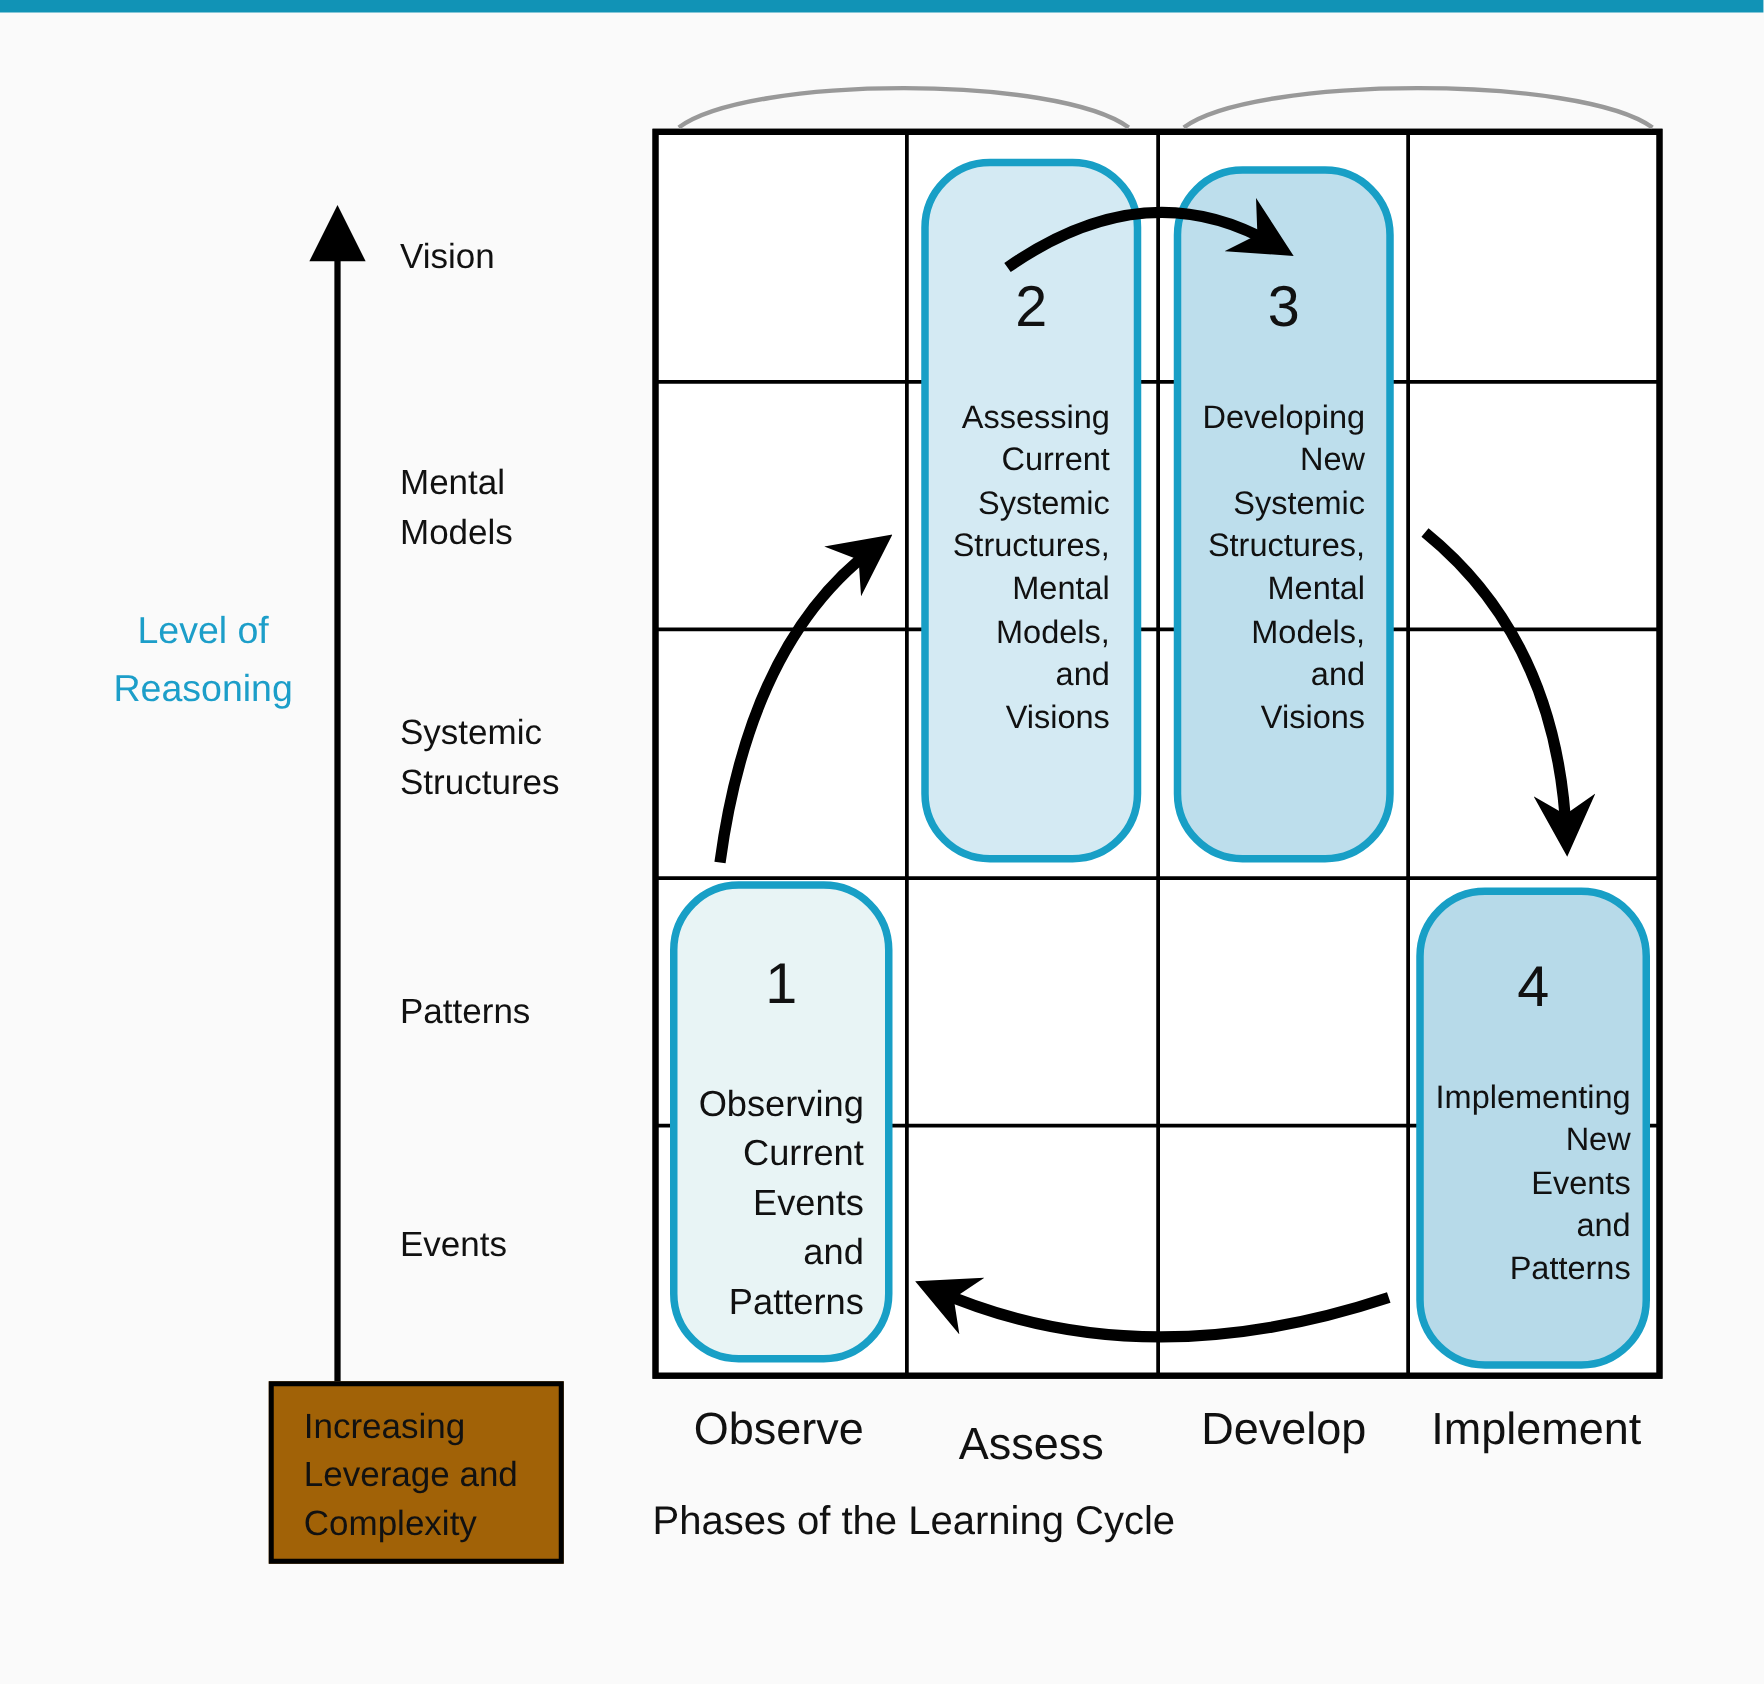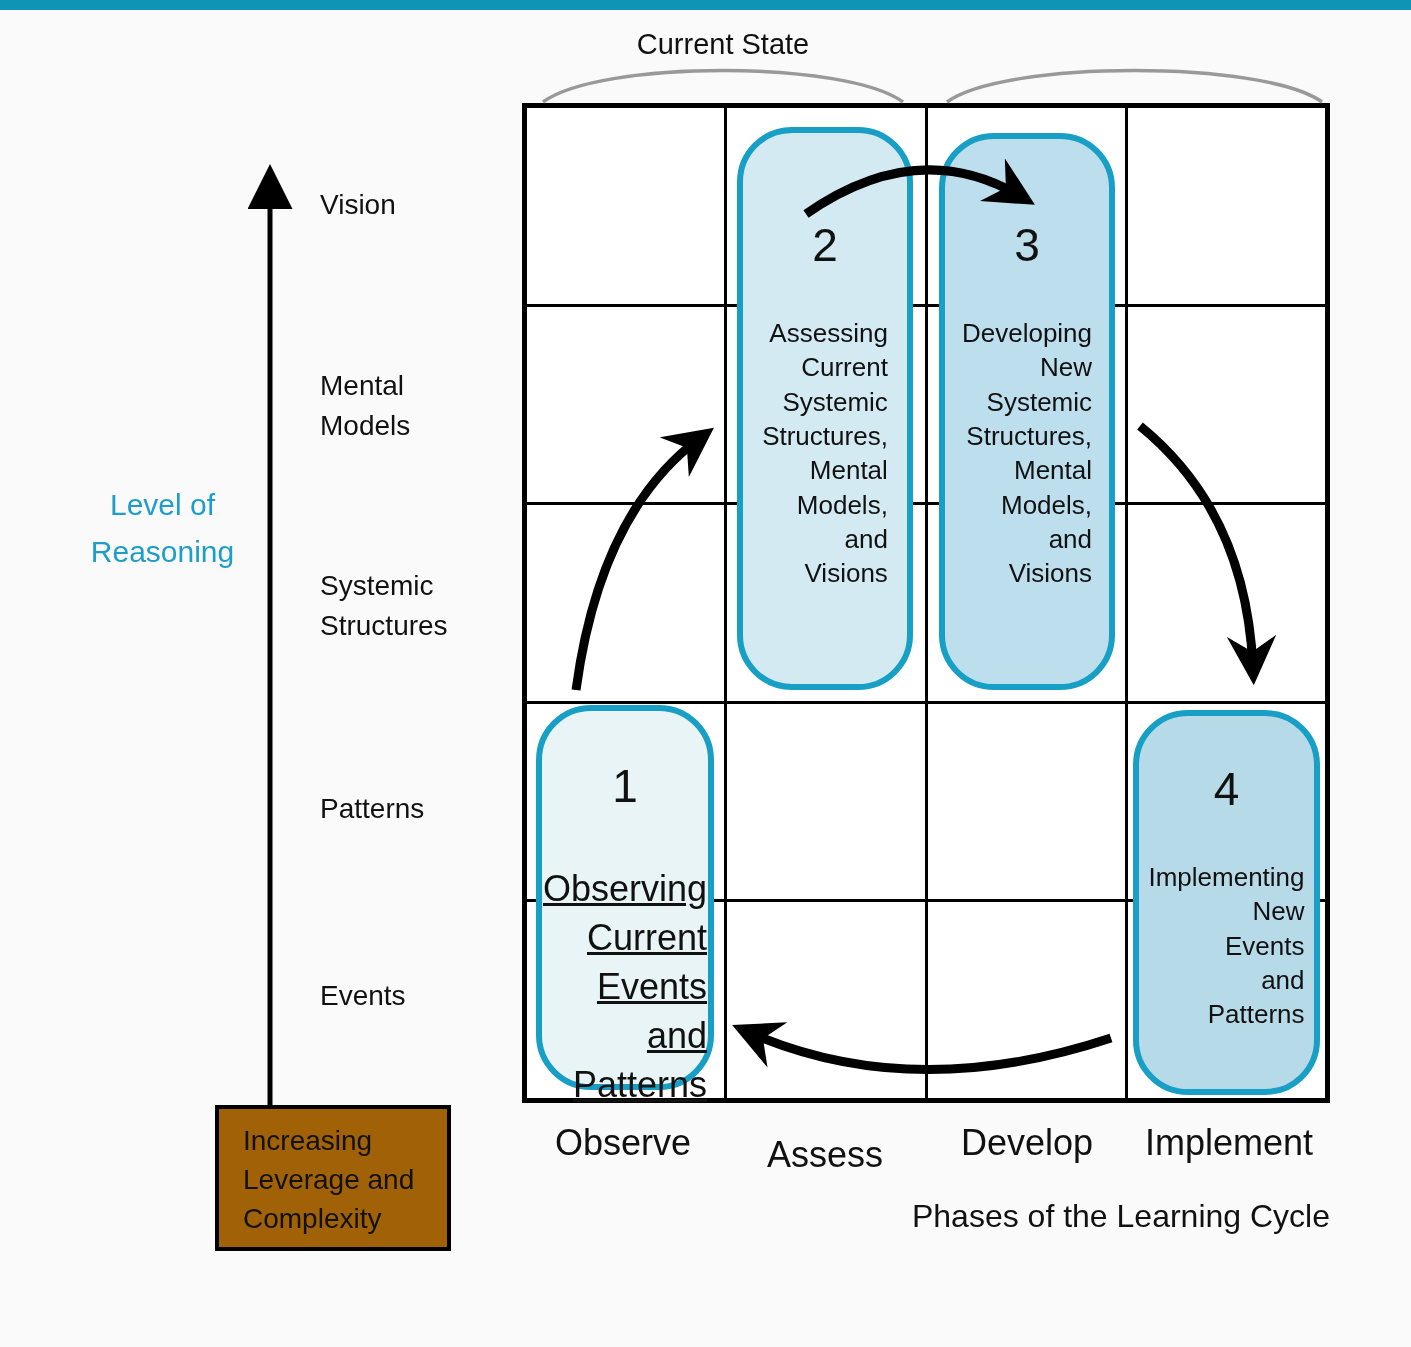--- a/index.html
+++ b/index.html
@@ -44,46 +44,45 @@
   }
 
   
   .cycle-box {
     position:absolute; box-sizing:border-box; border:6px solid #189FC6; border-radius:55px;
     display:flex; flex-direction:column; align-items:center; text-align:center; z-index:3;
   }
   .box-number { font-size:46px; }
   .box-label  { font-size:26px; line-height:1.32; white-space:pre-line;text-align:right; }
   .box-1 { left:536px;  top:705px; width:178px; height:385px; background:#E8F4F5; padding-top:48px; }
-  .box-1 .box-label { margin-top:52px; font-size:36px; line-height:1.36;text-decoration:underline; }
+  .box-1 .box-label { margin-top:52px; font-size:29px; line-height:1.36; }
   .box-2 { left:737px;  top:127px; width:176px; height:563px; background:#D4EAF3; padding-top:85px; }
   .box-2 .box-label { margin-top:44px; }
   .box-3 { left:939px;  top:133px; width:176px; height:557px; background:#BDDEEC; padding-top:79px; }
   .box-3 .box-label { margin-top:44px; }
   .box-4 { left:1133px; top:710px; width:187px; height:385px; background:#B7DAE9; padding-top:46px; }
   .box-4 .box-label { margin-top:44px; }
 
   
   .phase-label { position:absolute; top:1122px; width:202px; text-align:center; font-size:36px; z-index:2; }
   #ph-observe   { left:522px; }
   #ph-assess    { left:724px;margin-top:12px; }
   #ph-develop   { left:926px; }
   #ph-implement { left:1128px; }
-  #x-axis-title { position:absolute; left:522px; top:1198px; width:808px; text-align:right; font-size:32px; z-index:2; }
+  #x-axis-title { position:absolute; left:522px; top:1198px; width:808px; text-align:left; font-size:32px; z-index:2; }
 
   svg.overlay { position:absolute; left:0; top:0; z-index:5; pointer-events:none; }
 </style>
 </head>
 <body>
 
 <div class="canvas">
 
   <div class="top-bar"></div>
 
-  <div class="state-label" id="current-state">Current State</div>
 
   <div class="grid">
     <div class="cell"></div>
     <div class="cell"></div>
     <div class="cell"></div>
     <div class="cell"></div>
     <div class="cell"></div>
     <div class="cell"></div>
     <div class="cell"></div>
     <div class="cell"></div>

